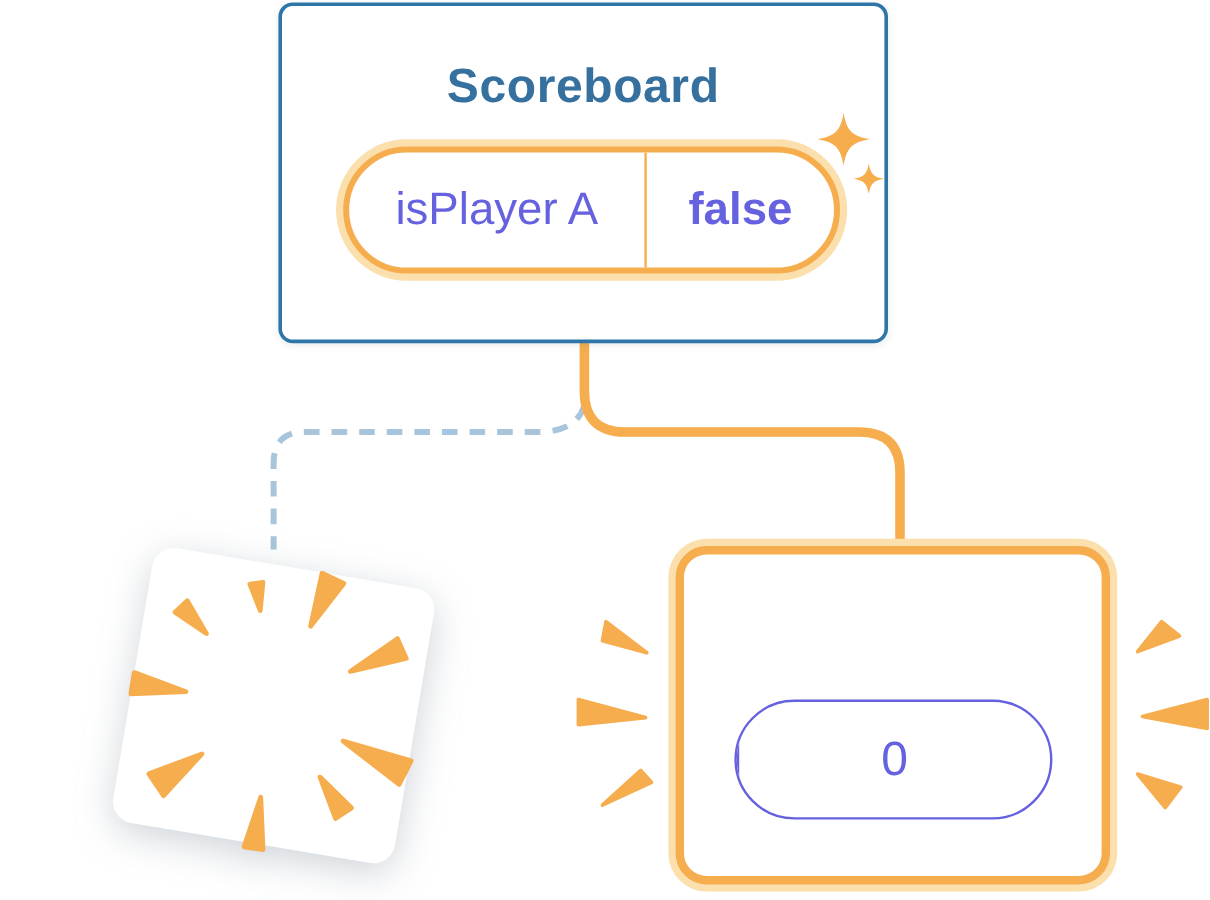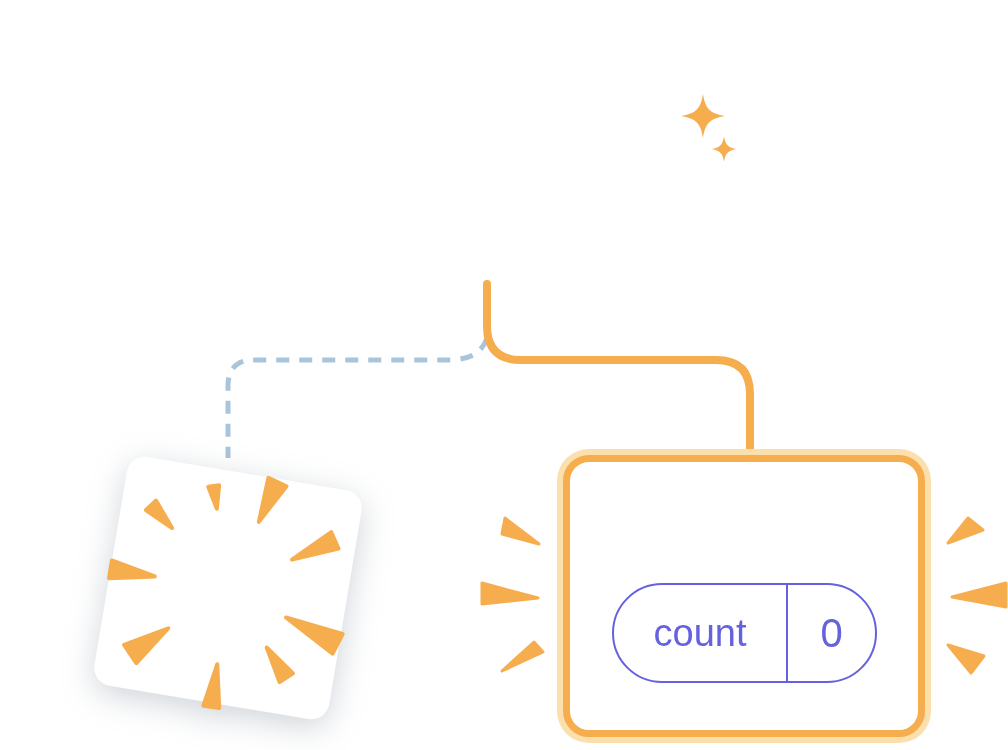--- a/index.html
+++ b/index.html
@@ -139,29 +139,36 @@
       <path class="burst-ray" transform="rotate(66)" d="M 0 -70 L -9 -117 L 9 -117 Z"></path>
       <path class="burst-ray" transform="rotate(117)" d="M 0 -65 L -11 -123 L 11 -123 Z"></path>
       <path class="burst-ray" transform="rotate(147)" d="M 0 -71 L -8 -107 L 8 -107 Z"></path>
       <path class="burst-ray" transform="rotate(188)" d="M 0 -77 L -8 -120 L 8 -120 Z"></path>
       <path class="burst-ray" transform="rotate(236)" d="M 0 -72 L -11 -118 L 11 -118 Z"></path>
       <path class="burst-ray" transform="rotate(279)" d="M 0 -74 L -9 -119 L 9 -119 Z"></path>
       <path class="burst-ray" transform="rotate(317)" d="M 0 -82 L -7 -113 L 7 -113 Z"></path>
     </g>
   </svg>
 
+  <div class="component-card scoreboard-card">
+    <div class="card-title">Scoreboard</div>
+    <div class="state-pill pill-highlighted">
+      <div class="pill-section pill-name">isPlayer A</div>
+      <div class="pill-divider divider-orange"></div>
+      <div class="pill-section pill-value">false</div>
+    </div>
+  </div>
 
   <svg class="layer" width="1008" height="750" viewBox="0 0 1008 750">
     <g>
       <path class="sparkle" transform="translate(703 116)" d="M 0 -22 C 2.5 -7 7 -2.5 22 0 C 7 2.5 2.5 7 0 22 C -2.5 7 -7 2.5 -22 0 C -7 -2.5 -2.5 -7 0 -22 Z"></path>
       <path class="sparkle" transform="translate(724 149) scale(0.58)" d="M 0 -22 C 2.5 -7 7 -2.5 22 0 C 7 2.5 2.5 7 0 22 C -2.5 7 -7 2.5 -22 0 C -7 -2.5 -2.5 -7 0 -22 Z"></path>
     </g>
   </svg>
 
   <div class="component-card counter-card">
     <div class="state-pill pill-plain">
-      <div class="pill-section pill-name">count</div>
       <div class="pill-divider divider-purple"></div>
       <div class="pill-section pill-value">0</div>
     </div>
   </div>
 
 </div>
 
 </body></html>

